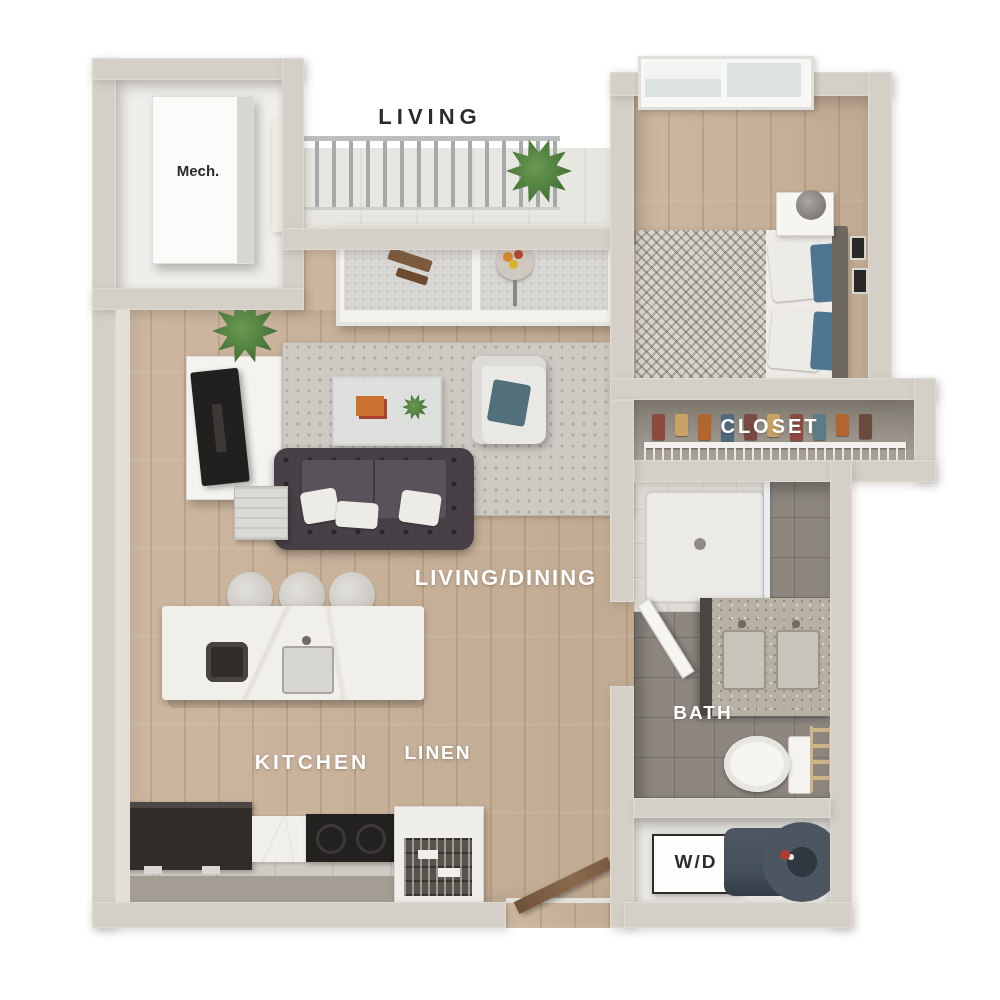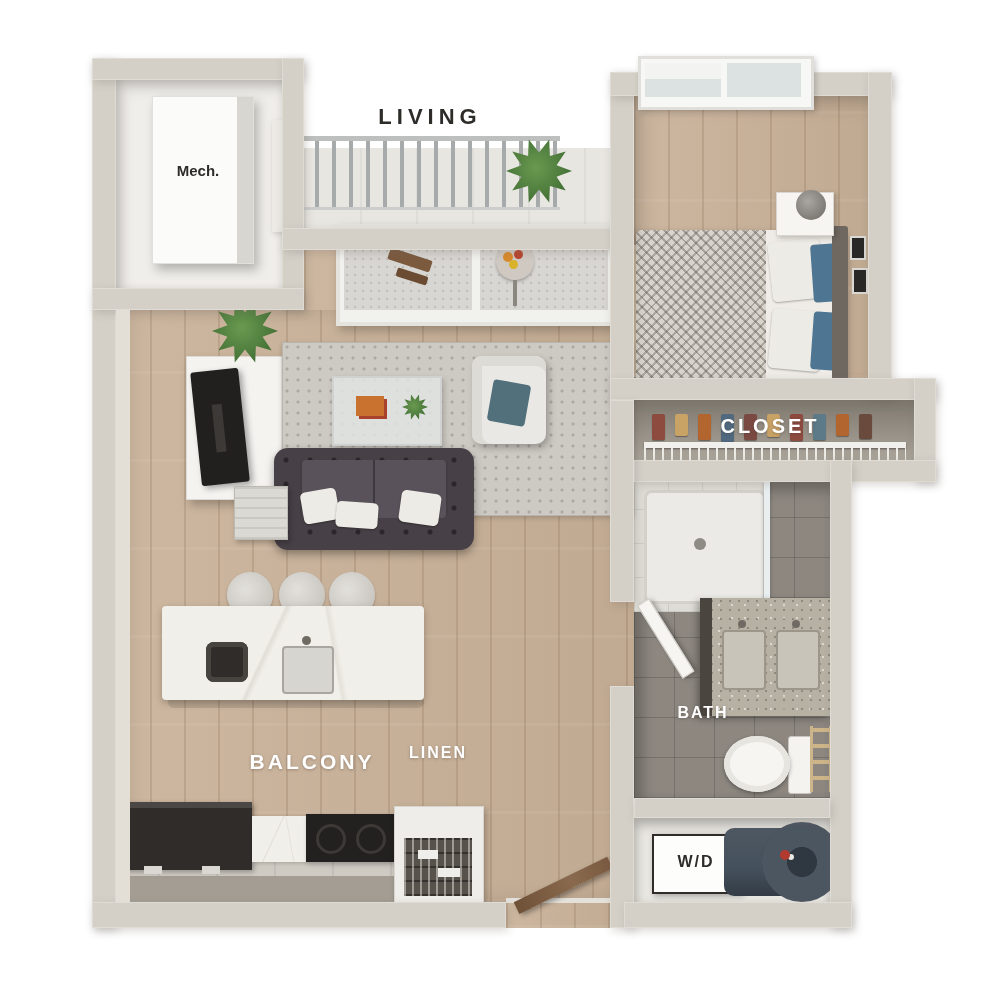--- a/index.html
+++ b/index.html
@@ -28,21 +28,21 @@
   .floor-plain{position:absolute;background:#f0eeea;}
   .floor-concrete{position:absolute;background:var(--balcony-floor,#e8e6e1);
     background-image:repeating-linear-gradient(90deg, rgba(0,0,0,.04) 0 2px, rgba(0,0,0,0) 2px 56px);}
   
   .lbl{position:absolute;transform:translate(-50%,-50%);font-weight:bold;white-space:nowrap;}
   .lbl-light{color:var(--label-light,#ffffff);text-shadow:0 1px 3px rgba(60,50,40,.35);}
   .lbl-dark{color:var(--label-dark,#2e2c29);}
   .fs22{font-size:22px;letter-spacing:5px;}
   .fs21{font-size:21px;letter-spacing:3px;}
   .fs20{font-size:20px;letter-spacing:3px;}
-  .fs19{font-size:16px;letter-spacing:2px;}
+  .fs19{font-size:19px;letter-spacing:2px;}
   .fs15{font-size:15px;letter-spacing:0;}
   
   .pillow{position:absolute;background:#edebe6;border-radius:5px;box-shadow:0 1px 2px rgba(0,0,0,.3);}
   .stool{position:absolute;width:46px;height:46px;border-radius:50%;
     background:radial-gradient(circle at 40% 38%,#e2e0db,#c9c6c0 75%);box-shadow:0 2px 3px rgba(0,0,0,.22);}
   .framepic{position:absolute;background:#2a2826;box-shadow:inset 0 0 0 2px #dad8d3;}
   .plant{position:absolute;background:radial-gradient(circle at 45% 45%,#6a9a50,var(--plant-green,#3e6c33) 78%);
     clip-path:polygon(100% 50%,76.6% 58.7%,90.5% 79.4%,66.5% 72.6%,65.5% 97.6%,50% 78%,34.5% 97.6%,33.5% 72.6%,9.5% 79.4%,23.4% 58.7%,0% 50%,23.4% 41.3%,9.5% 20.6%,33.5% 27.4%,34.5% 2.4%,50% 22%,65.5% 2.4%,66.5% 27.4%,90.5% 20.6%,76.6% 41.3%);}
   .cloth{height:26px;width:13px;border-radius:2px;box-shadow:0 1px 1px rgba(0,0,0,.35);}
   .c1{background:#8d4a3f}.c2{background:#c9a266;height:22px}.c3{background:#b2652e}
@@ -211,32 +211,33 @@
     <div class="abs" style="left:99px;top:12px;width:2px;height:58px;background:rgba(0,0,0,.3);"></div>
     <div class="pillow" style="left:28px;top:42px;width:36px;height:32px;transform:rotate(-10deg);"></div>
     <div class="pillow" style="left:62px;top:54px;width:42px;height:26px;transform:rotate(4deg);"></div>
     <div class="pillow" style="left:126px;top:44px;width:40px;height:32px;transform:rotate(8deg);"></div>
   </div>
 
   <div class="abs" style="left:234px;top:486px;width:52px;height:52px;background:#dbd9d4;border:1px solid #bdbab3;
               box-shadow:2px 3px 5px rgba(0,0,0,.22);
               background-image:repeating-linear-gradient(0deg, rgba(0,0,0,.08) 0 2px, rgba(0,0,0,0) 2px 10px);"></div>
 
+  <div class="lbl lbl-light fs22" style="left:506px;top:578px;letter-spacing:2px;">LIVING/DINING</div>
 
   <div class="abs" style="left:168px;top:696px;width:256px;height:12px;background:rgba(0,0,0,.10);border-radius:6px;"></div>
   <div class="stool" style="left:227px;top:572px;"></div>
   <div class="stool" style="left:279px;top:572px;"></div>
   <div class="stool" style="left:329px;top:572px;"></div>
   <div class="marble abs" style="left:162px;top:606px;width:262px;height:94px;border-radius:4px;box-shadow:0 3px 7px rgba(0,0,0,.25);">
     <div class="abs" style="left:44px;top:36px;width:42px;height:40px;background:#2f2c2a;border-radius:8px;
                 box-shadow:inset 0 0 0 5px #474440;"></div>
     <div class="abs" style="left:120px;top:40px;width:48px;height:44px;background:#d7d5d0;border:2px solid #a9a5a0;border-radius:4px;"></div>
     <div class="abs" style="left:140px;top:30px;width:9px;height:9px;border-radius:50%;background:#6f6b64;"></div>
   </div>
-  <div class="lbl lbl-light fs21" style="left:312px;top:762px;">BALCONY</div>
+  <div class="lbl lbl-light fs21" style="left:312px;top:762px;">KITCHEN</div>
 
   <div class="abs" style="left:100px;top:838px;width:296px;height:40px;background:#cfcac2;
               background-image:repeating-linear-gradient(90deg, rgba(0,0,0,.06) 0 2px, rgba(0,0,0,0) 2px 58px);"></div>
   <div class="abs" style="left:100px;top:876px;width:296px;height:28px;background:#a39d93;"></div>
   <div class="abs" style="left:118px;top:802px;width:134px;height:68px;background:var(--appliance-dark,#2f2c2a);
               box-shadow:inset 0 6px 0 #4a4744, 2px 2px 5px rgba(0,0,0,.3);">
     <div class="abs" style="left:26px;bottom:-4px;width:18px;height:8px;background:#dad8d3;"></div>
     <div class="abs" style="left:84px;bottom:-4px;width:18px;height:8px;background:#dad8d3;"></div>
   </div>
   <div class="marble abs" style="left:252px;top:816px;width:56px;height:46px;box-shadow:1px 1px 4px rgba(0,0,0,.2);"></div>

